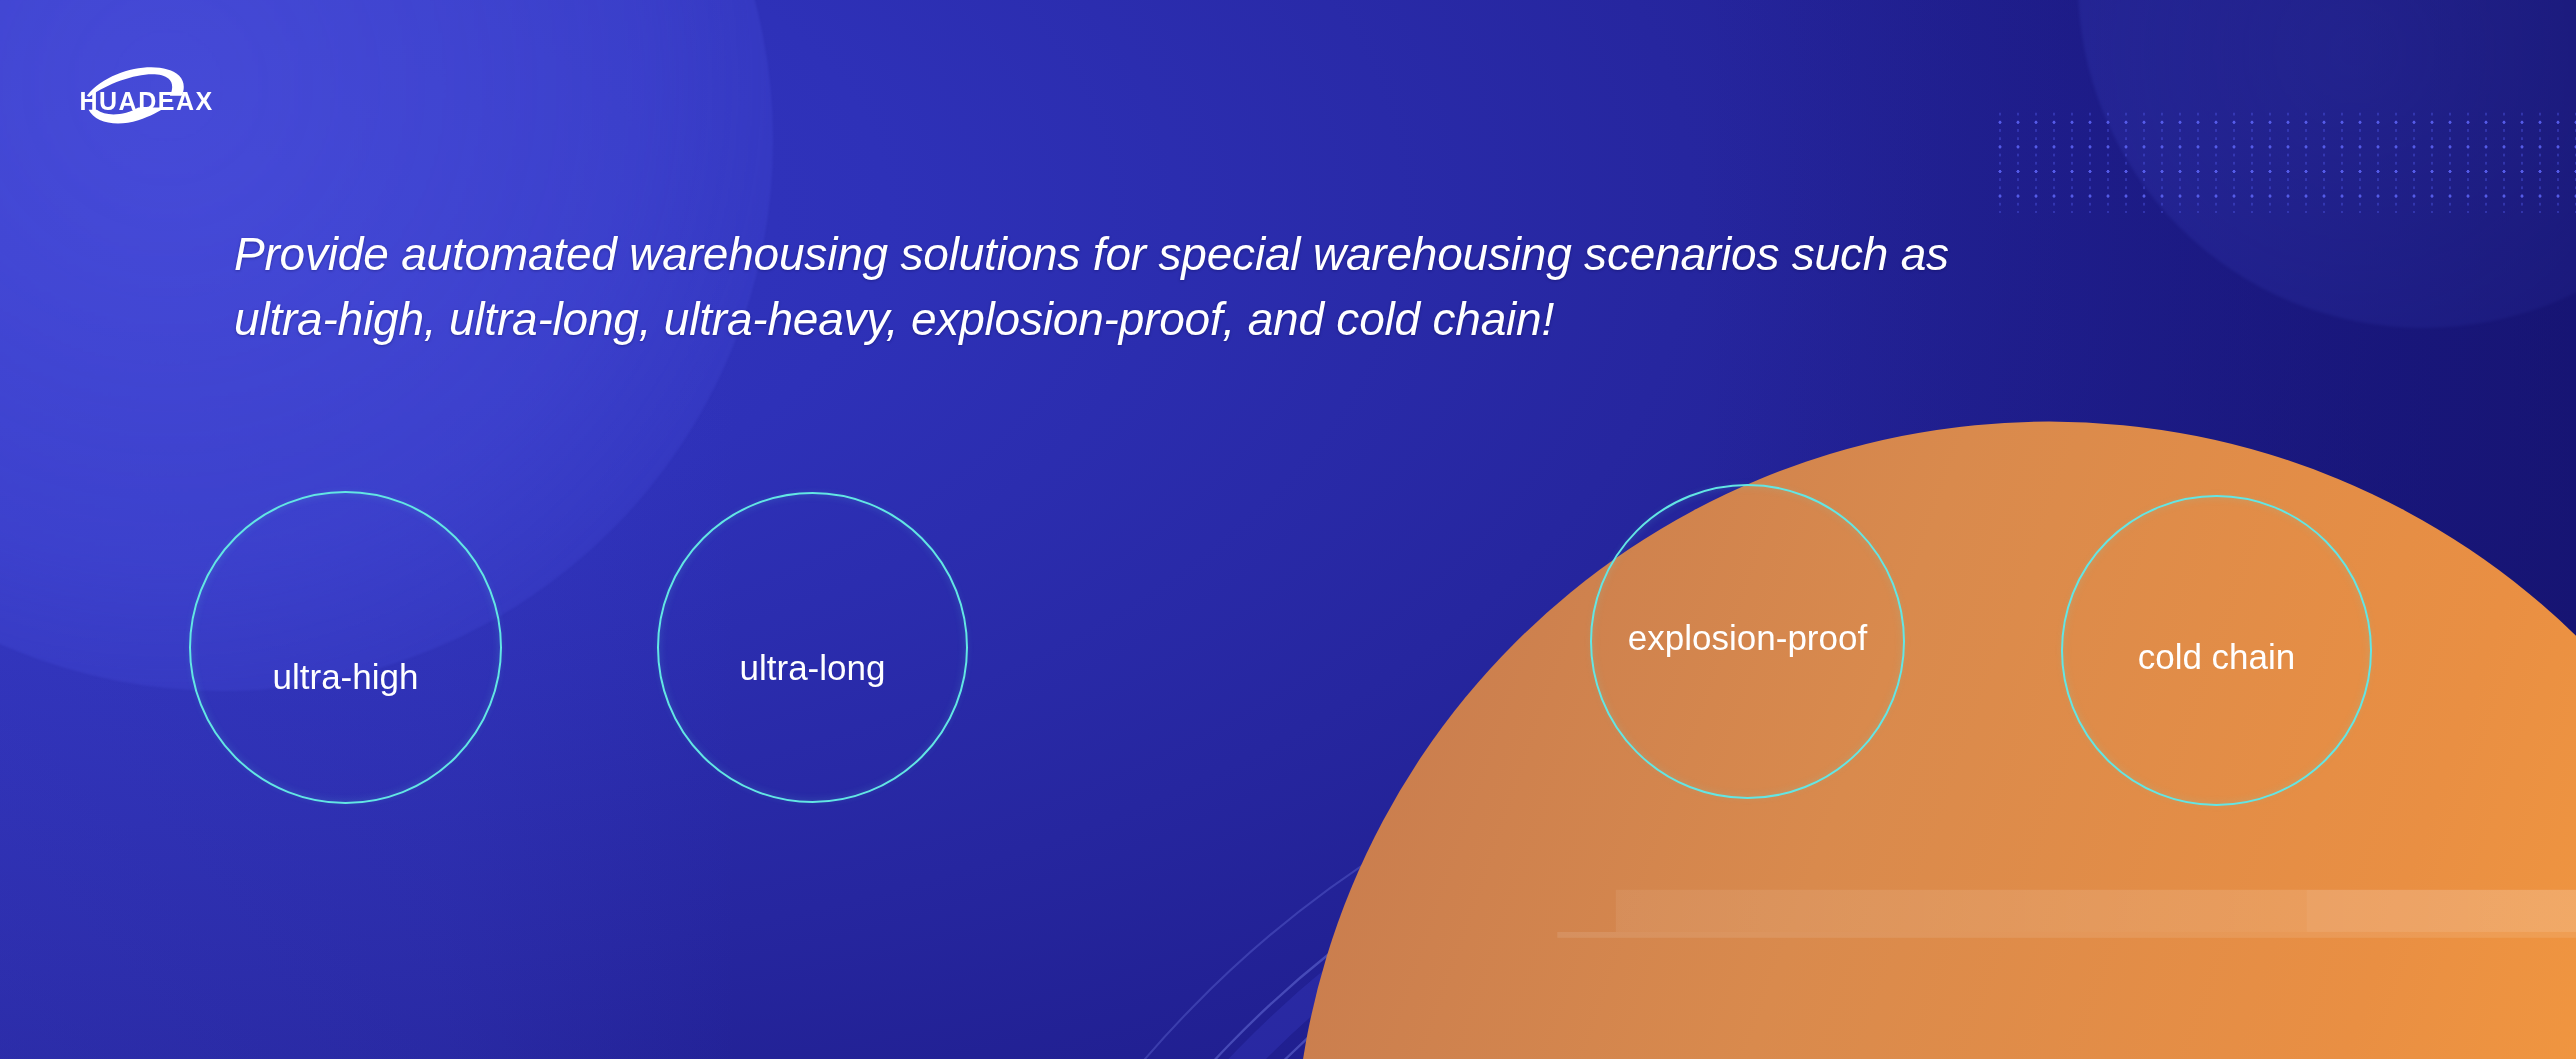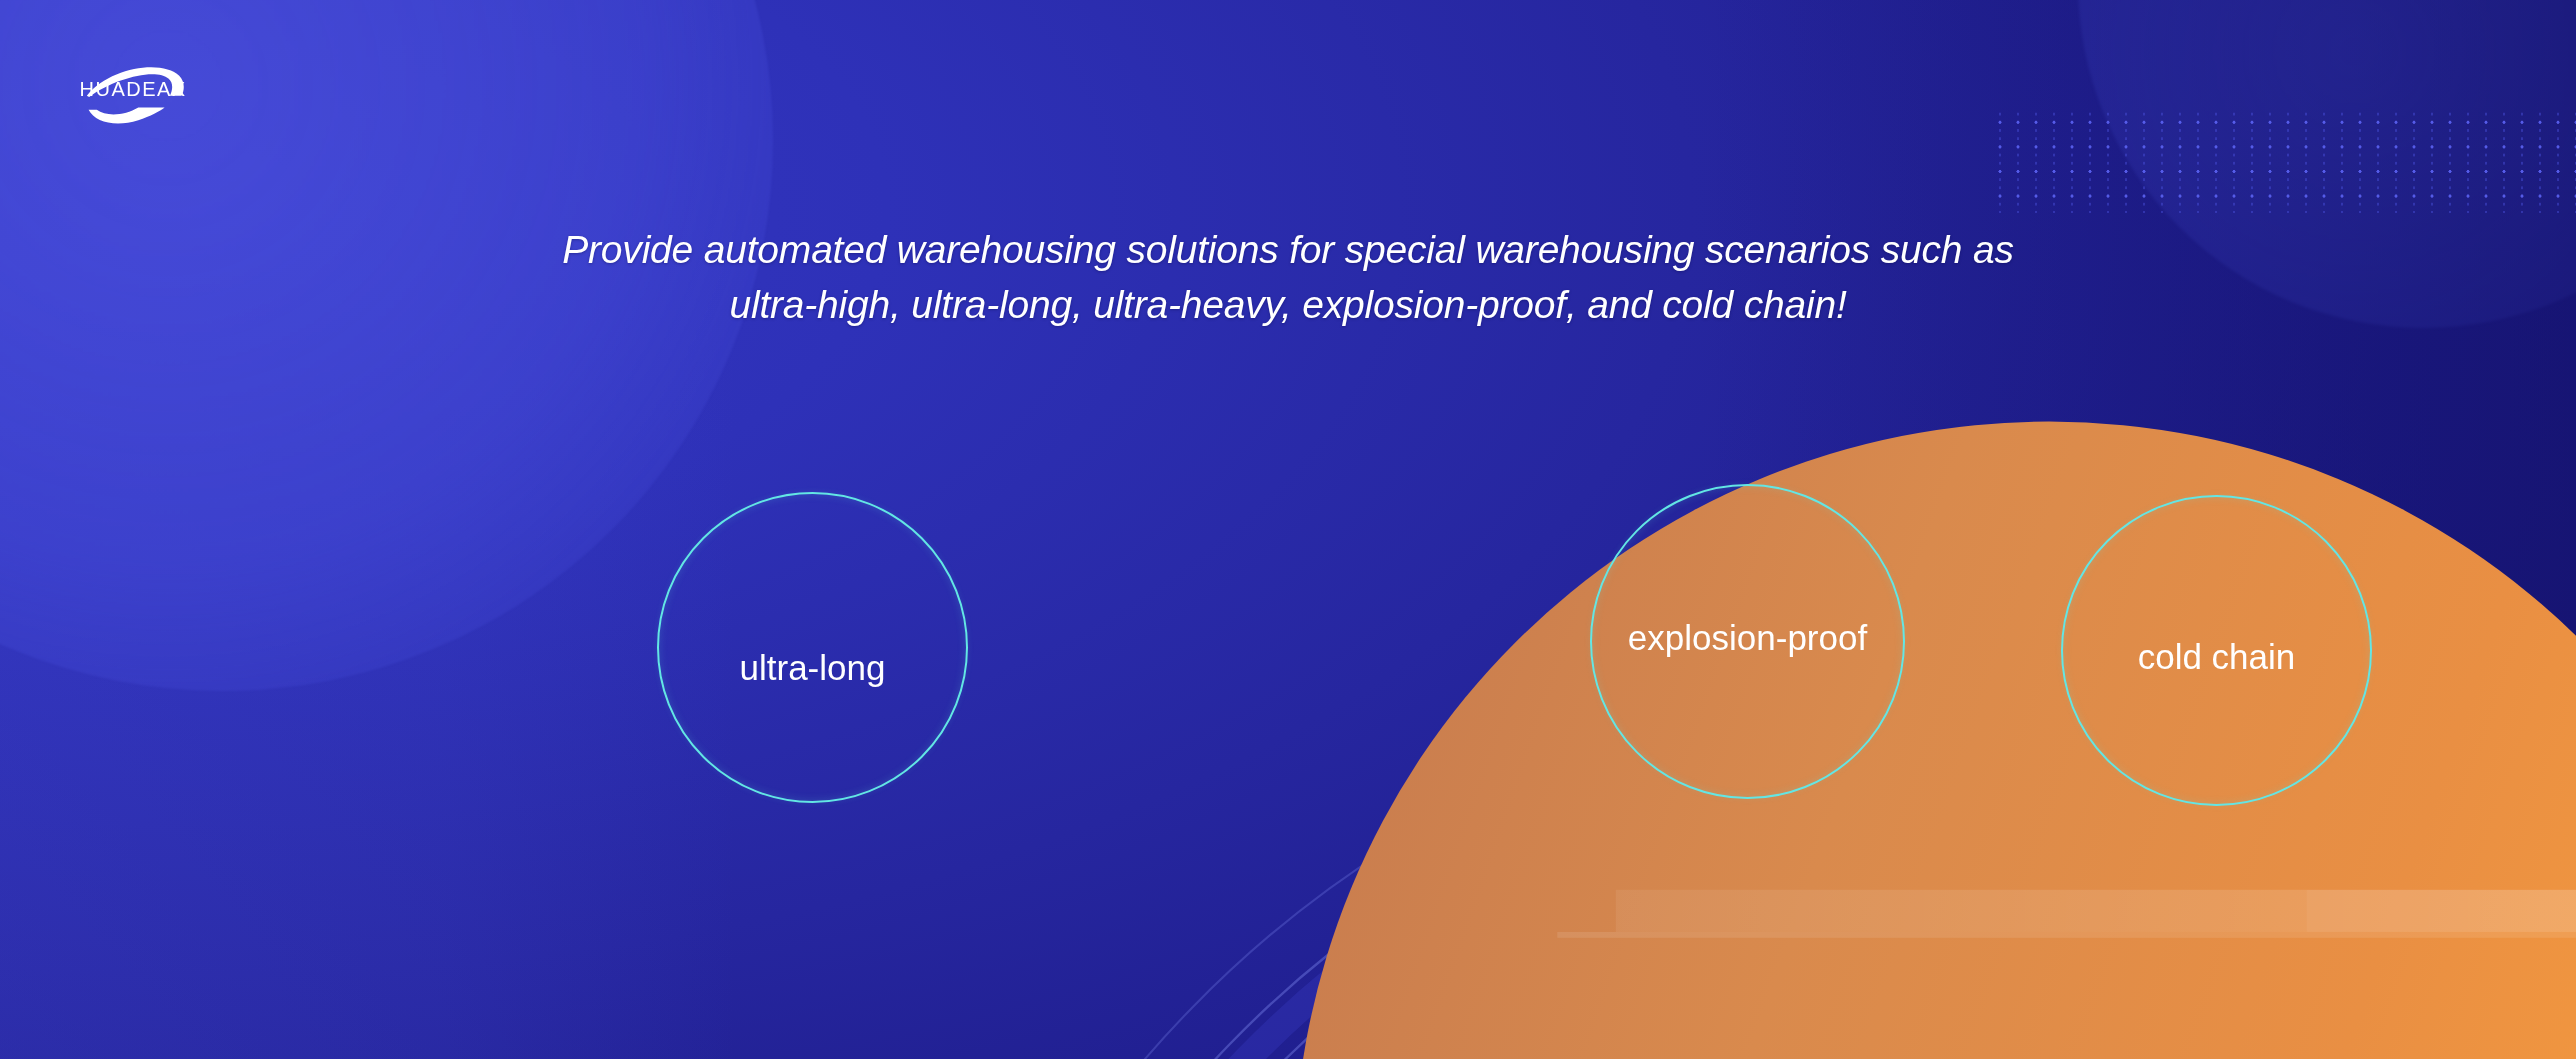--- a/index.html
+++ b/index.html
@@ -67,38 +67,38 @@
 
   
   #art { position:absolute; left:0; top:0; width:2576px; height:1059px; }
 
   
   #logo {
     position:absolute; left:69px; top:63px;
     width:176px; height:69px;
   }
   #logo-wordmark {
-    position:absolute; left:10.5px; top:16px;
+    position:absolute; left:10.5px; top:26px;
     color:#ffffff;
-    font-size:20px;
-    font-weight:normal;
+    font-size:25px;
+    font-weight:bold;
     letter-spacing:1.5px;
     line-height:1;
     font-family:"Liberation Sans", sans-serif;
   }
 
   
   #headline {
     position:absolute;
     left:234px; top:222px;
     width:2108px;
-    text-align:center;
+    text-align:left;
     color:#ffffff;
     font-style:italic;
-    font-size:39px;
+    font-size:46px;
     line-height:1.42;
     font-family:"Liberation Sans", sans-serif;
     letter-spacing:-0.2px;
     white-space:pre-line;
     text-shadow:0 1.2px 2.9px rgba(10,10,70,0.35);
   }
 
   
   #circles {
     position:absolute;
@@ -200,20 +200,23 @@
       <path d="M33 80 C 44 102, 80 110, 118 98 C 139 91, 155 82, 163 76 L 118 76 C 95 90, 63 92, 47 80 Z" fill="#ffffff"></path>
     </svg>
     <div id="logo-wordmark">HUADEAX</div>
   </div>
 
   <div id="headline">Provide automated warehousing solutions for special warehousing scenarios such as
 ultra-high, ultra-long, ultra-heavy, explosion-proof, and cold chain!</div>
 
   <div id="circles">
 
+    <div class="circle" id="circle-0">
+      <span class="circle-label">ultra-high</span>
+    </div>
 
     <div class="circle" id="circle-1">
       <span class="circle-label">ultra-long</span>
     </div>
 
 
     <div class="circle" id="circle-4">
       <span class="circle-label">cold chain</span>
     </div>
 

